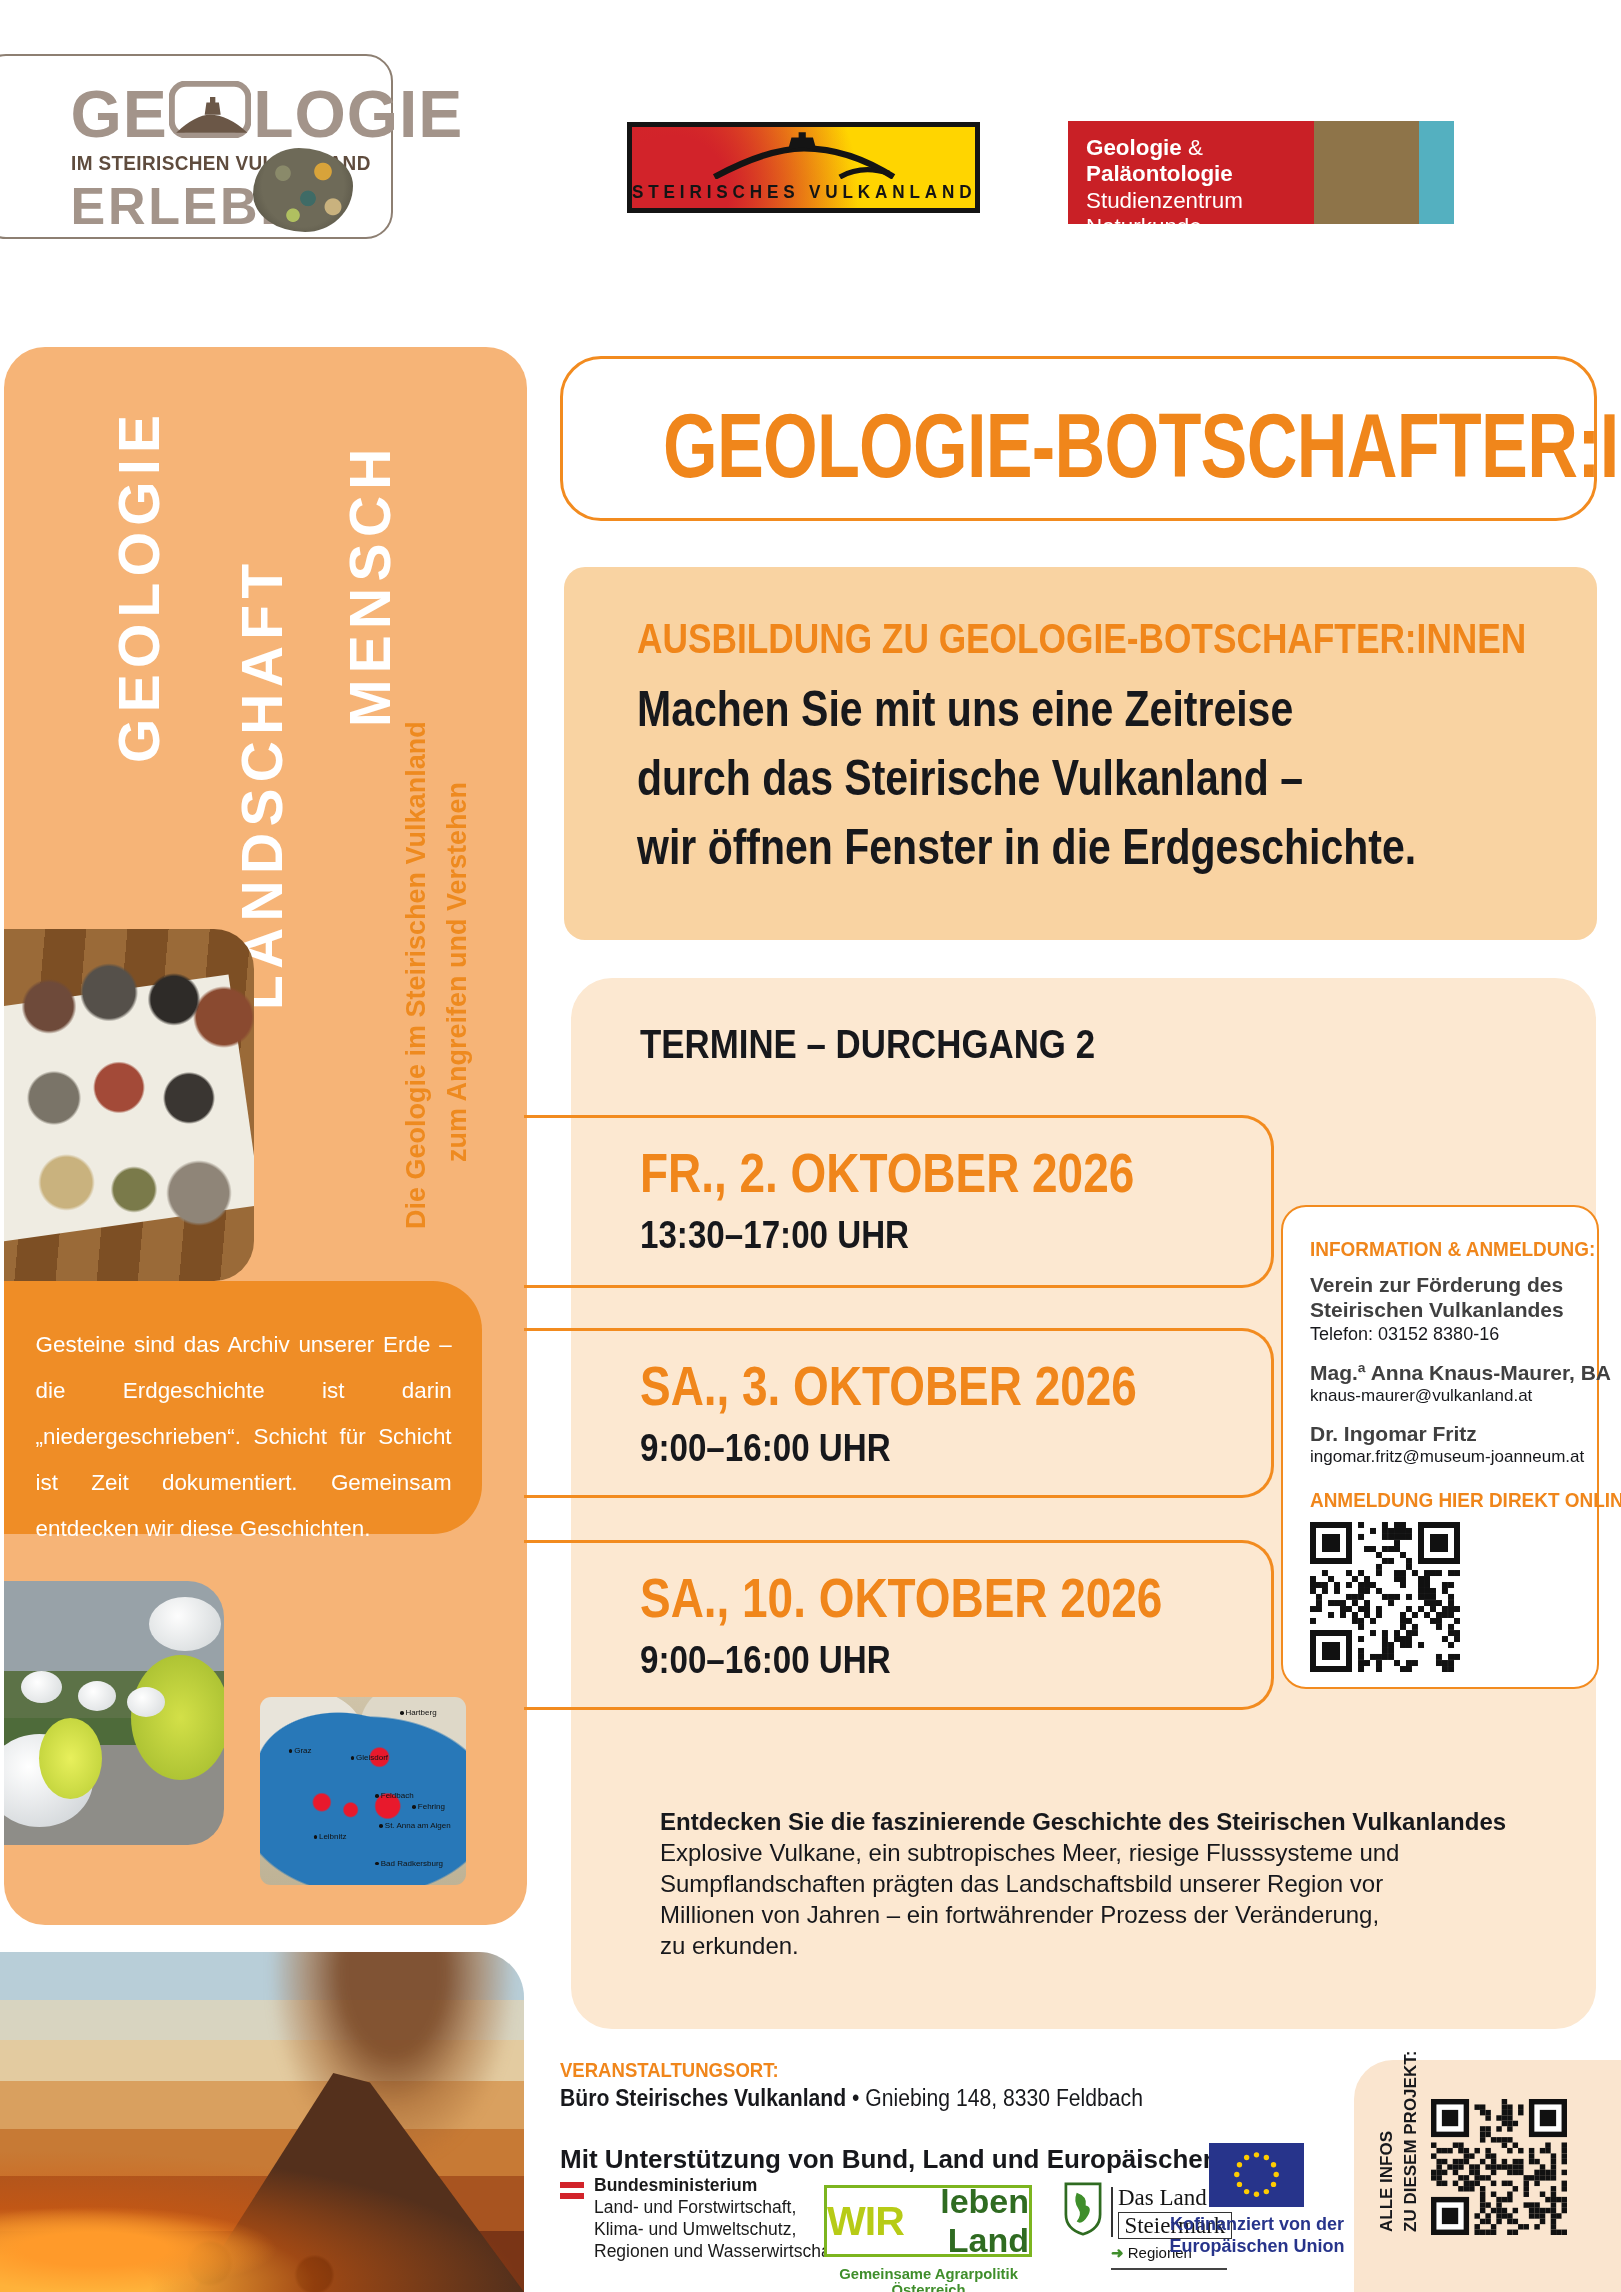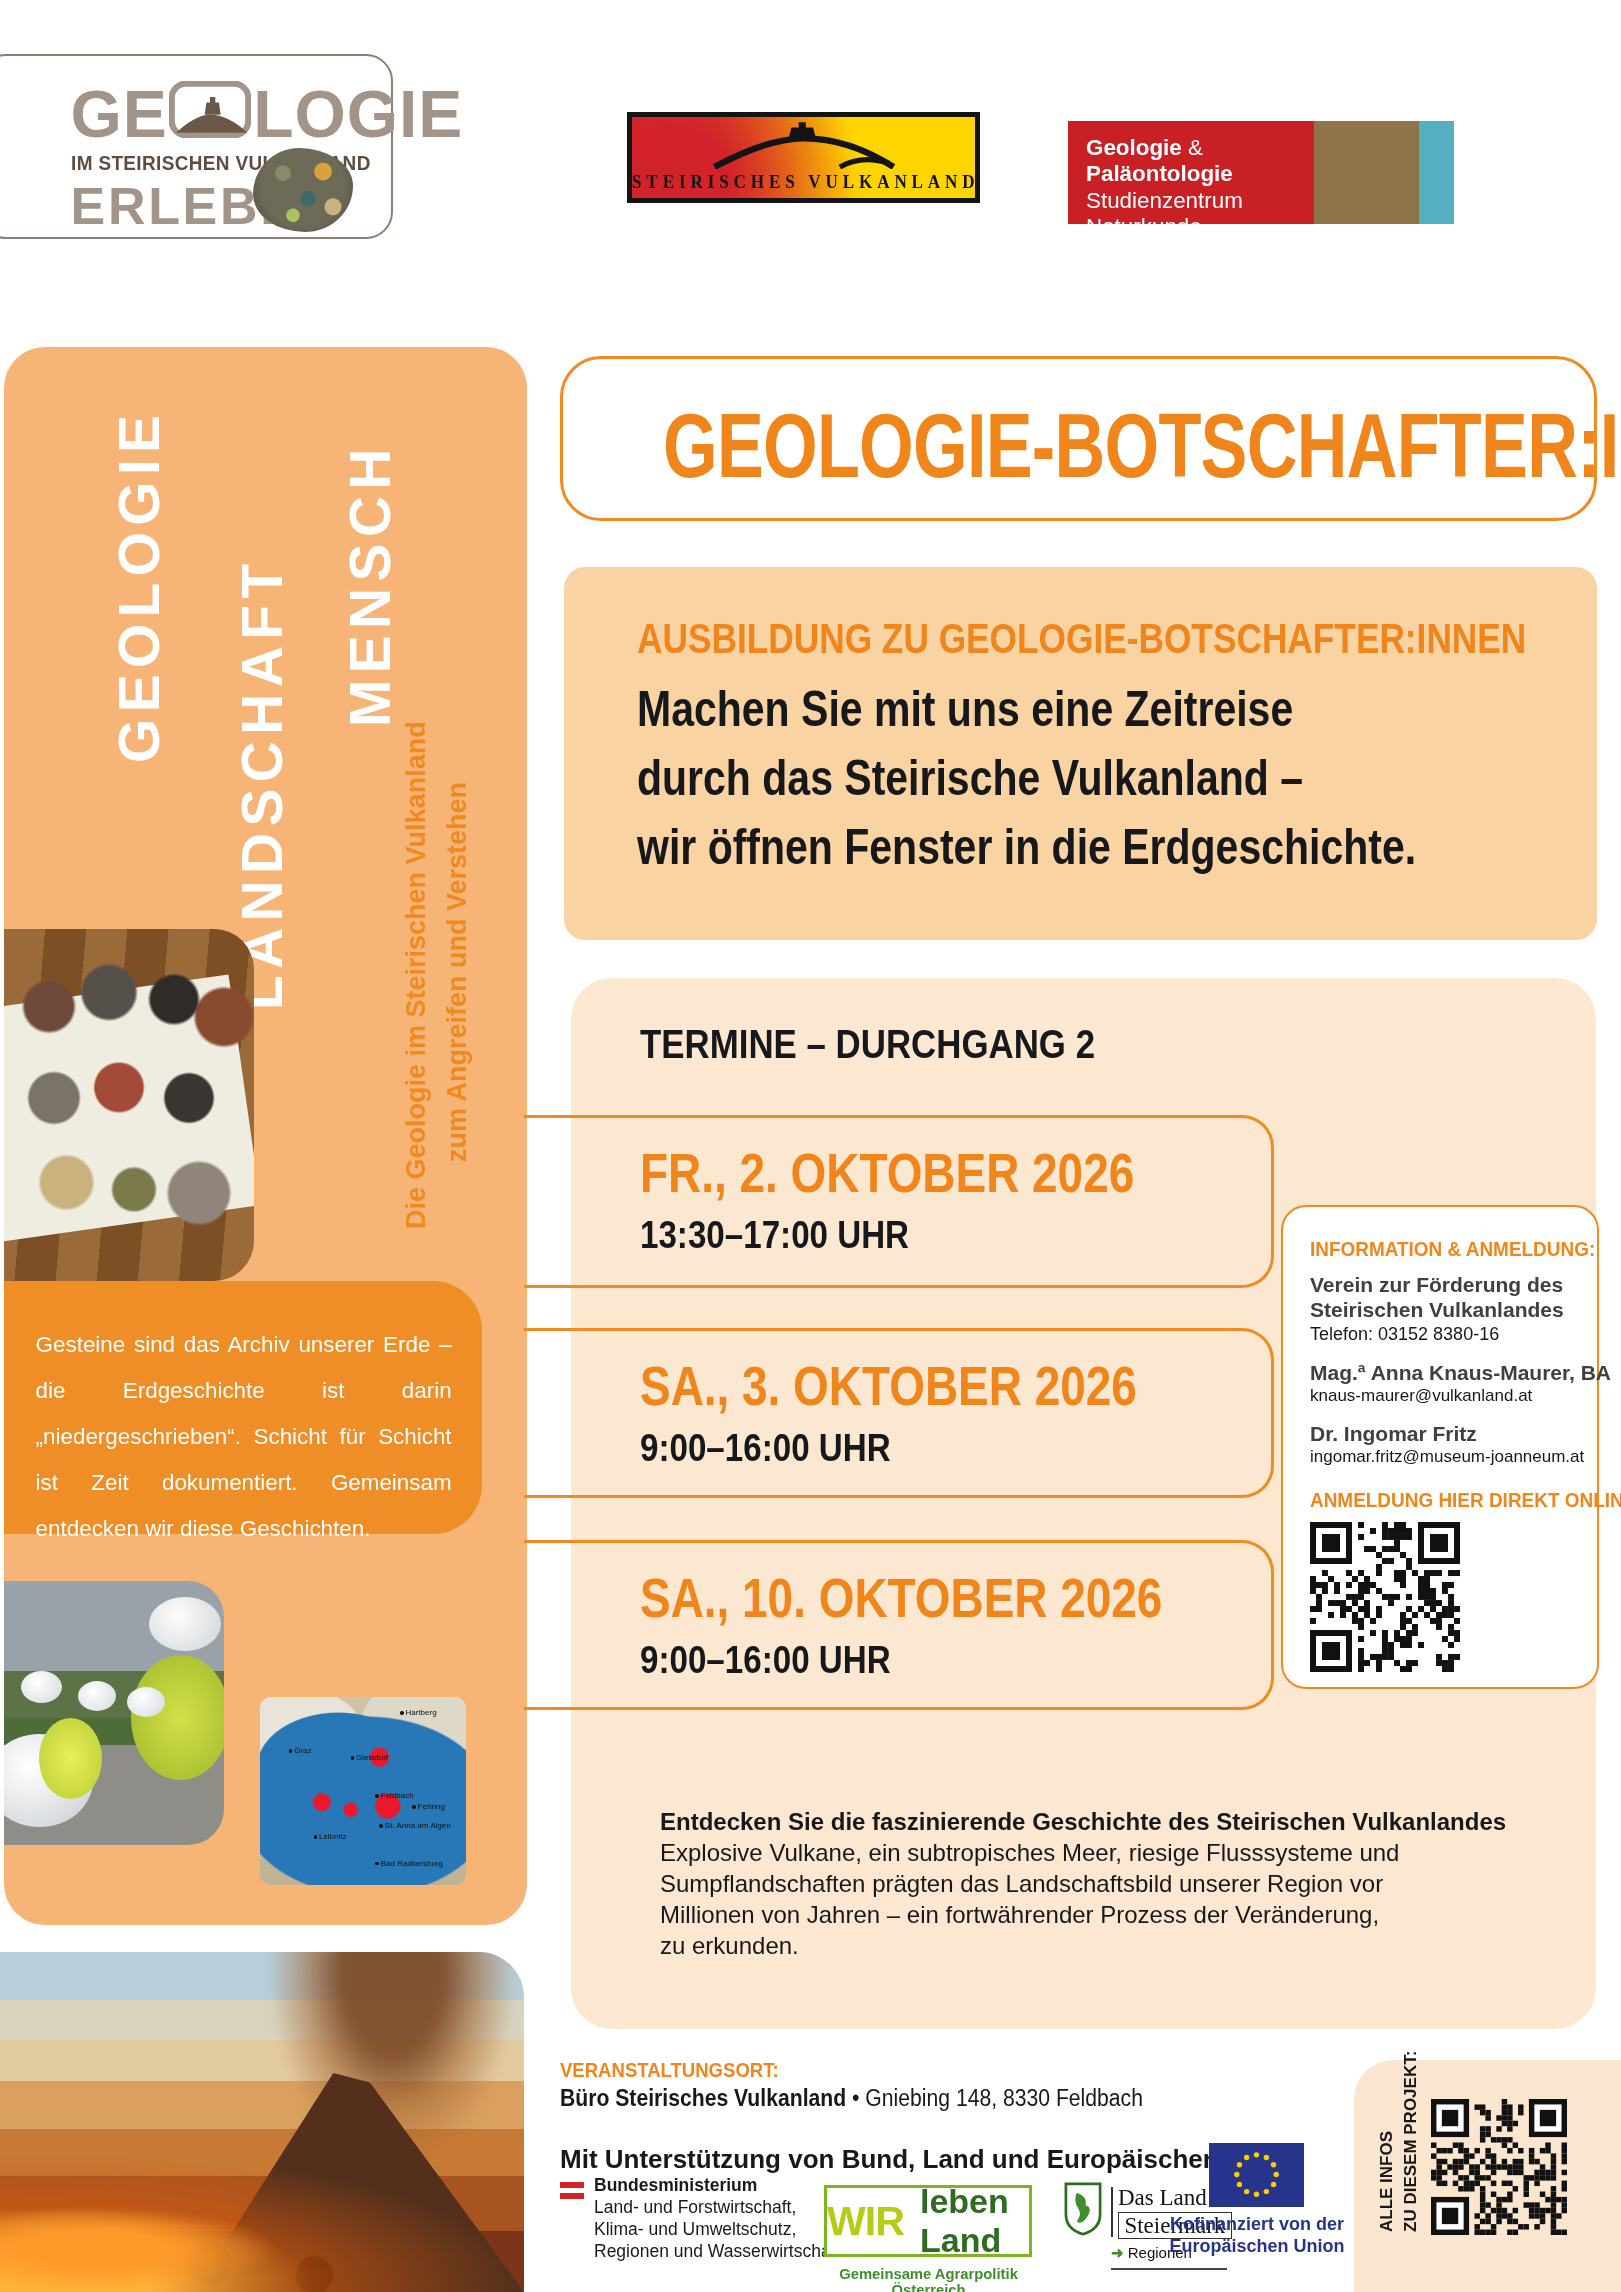--- a/index.html
+++ b/index.html
@@ -19,24 +19,24 @@
   .geo-oicon{width:82px;height:57px;margin:5.4px 1.8px 0 1.8px;}
   .geo-sub{position:absolute;left:90px;top:95px;font-size:20.6px;font-weight:700;color:#5f4c3e;letter-spacing:0.4px;}
   .geo-erleben{position:absolute;left:90px;top:120px;font-size:52px;font-weight:700;color:#a3948a;letter-spacing:2.7px;}
   .geo-rock{position:absolute;right:38px;bottom:5.4px;width:100px;height:84px;border-radius:46% 54% 48% 52%/55% 45% 55% 45%;
             background:radial-gradient(circle at 30% 30%,#8a8a6a 0 8%,transparent 9%),
                        radial-gradient(circle at 70% 28%,#d8a33a 0 9%,transparent 10%),
                        radial-gradient(circle at 55% 60%,#3f6b66 0 10%,transparent 11%),
                        radial-gradient(circle at 40% 80%,#b0c060 0 7%,transparent 8%),
                        radial-gradient(circle at 80% 70%,#c9b27e 0 8%,transparent 9%),
                        radial-gradient(circle at 50% 45%,#6e6a58 0 60%,#4a463a 100%);}
-  .vulkan-logo{left:627px;top:112px;width:343px;height:81px;border:5.4px solid #141414;
+  .vulkan-logo{left:627px;top:122px;width:343px;height:81px;border:5.4px solid #141414;
                background:radial-gradient(circle at 12% 80%,#d2232a 0 18%,transparent 60%),
                           radial-gradient(circle at 90% 20%,#ffd500 0 30%,transparent 75%),
-                          linear-gradient(100deg,#d2232a,#ef7d12 40%,#f6a800 65%,#ffd500 90%);font-family:Liberation Serif, serif;}
+                          linear-gradient(100deg,#d2232a,#ef7d12 40%,#f6a800 65%,#ffd500 90%);}
   .vulkan-label{position:absolute;left:0;right:0;bottom:5.4px;text-align:center;font-size:19px;
                 font-weight:700;color:#141414;letter-spacing:5.4px;}
   .vulkan-hill{position:absolute;left:50%;top:5.4px;transform:translateX(-50%);}
   .joanneum{left:1068px;top:121px;height:103px;display:flex;}
   .jo-red{width:246px;height:103px;background:#c92026;color:#fff;padding:14.3px 0 0 18px;box-sizing:border-box;}
   .jo-l1{font-size:22.4px;font-weight:700;}
   .jo-l1 .amp{font-weight:400;}
   .jo-l2{font-size:22.4px;font-weight:400;margin-top:0.9px;}
   .jo-l3{font-size:12px;margin-top:14.3px;}
   .jo-brown{width:105px;height:103px;background:#8e7449;}
@@ -129,21 +129,21 @@
   .venue-line{left:560px;top:2085px;font-size:23px;color:#17181c;}
   .venue-line .b{font-weight:700;}
   .support-line{left:560px;top:2144px;font-size:26px;font-weight:700;color:#17181c;}
   .at-flag{left:560px;top:2182px;width:24px;height:17px;
     background:linear-gradient(#d2232a 0 33%,#fff 33% 66%,#d2232a 66% 100%);}
   .ministry{left:594px;top:2174px;font-size:17.5px;line-height:22px;color:#1a1a1a;}
   .ministry .l0{font-weight:600;}
   .wir-box{left:824px;top:2185px;width:208px;height:72px;border:3.6px solid #7cb51f;background:#fff;box-sizing:border-box;
            display:flex;align-items:center;justify-content:center;}
   .wir-light{font-size:41px;font-weight:800;color:#b7cb16;letter-spacing:-0.9px;}
-  .wir-dark{font-size:34px;font-weight:800;color:#2f6b21;margin-left:16px;}
+  .wir-dark{font-size:34px;font-weight:800;color:#2f6b21;margin-left:16px;text-align:right;}
   .wir-caption{left:811px;top:2266px;width:235px;text-align:center;font-size:14.8px;font-weight:700;color:#3f8e2b;}
   .stmk-shield{left:1064px;top:2182px;}
   .stmk-text{left:1118px;top:2185px;font-family:"Liberation Serif",serif;font-size:23px;color:#141414;line-height:25px;}
   .stmk-box{display:inline-block;border:1.8px solid #333;padding:0 5.4px;margin-top:1.8px;}
   .stmk-vline{left:1111px;top:2187px;width:1.8px;height:50px;background:#333;}
   .stmk-reg{left:1111px;top:2244px;font-size:15px;color:#141414;}
   .stmk-reg .arrow{color:#3f8e2b;font-weight:700;}
   .stmk-hline{left:1111px;top:2268px;width:116px;height:1.8px;background:#444;}
   .eu-flag{left:1209px;top:2143px;width:95px;height:64px;background:#27348b;}
   .eu-cap{left:1162px;width:190px;text-align:center;font-size:18px;font-weight:700;color:#27348b;}

